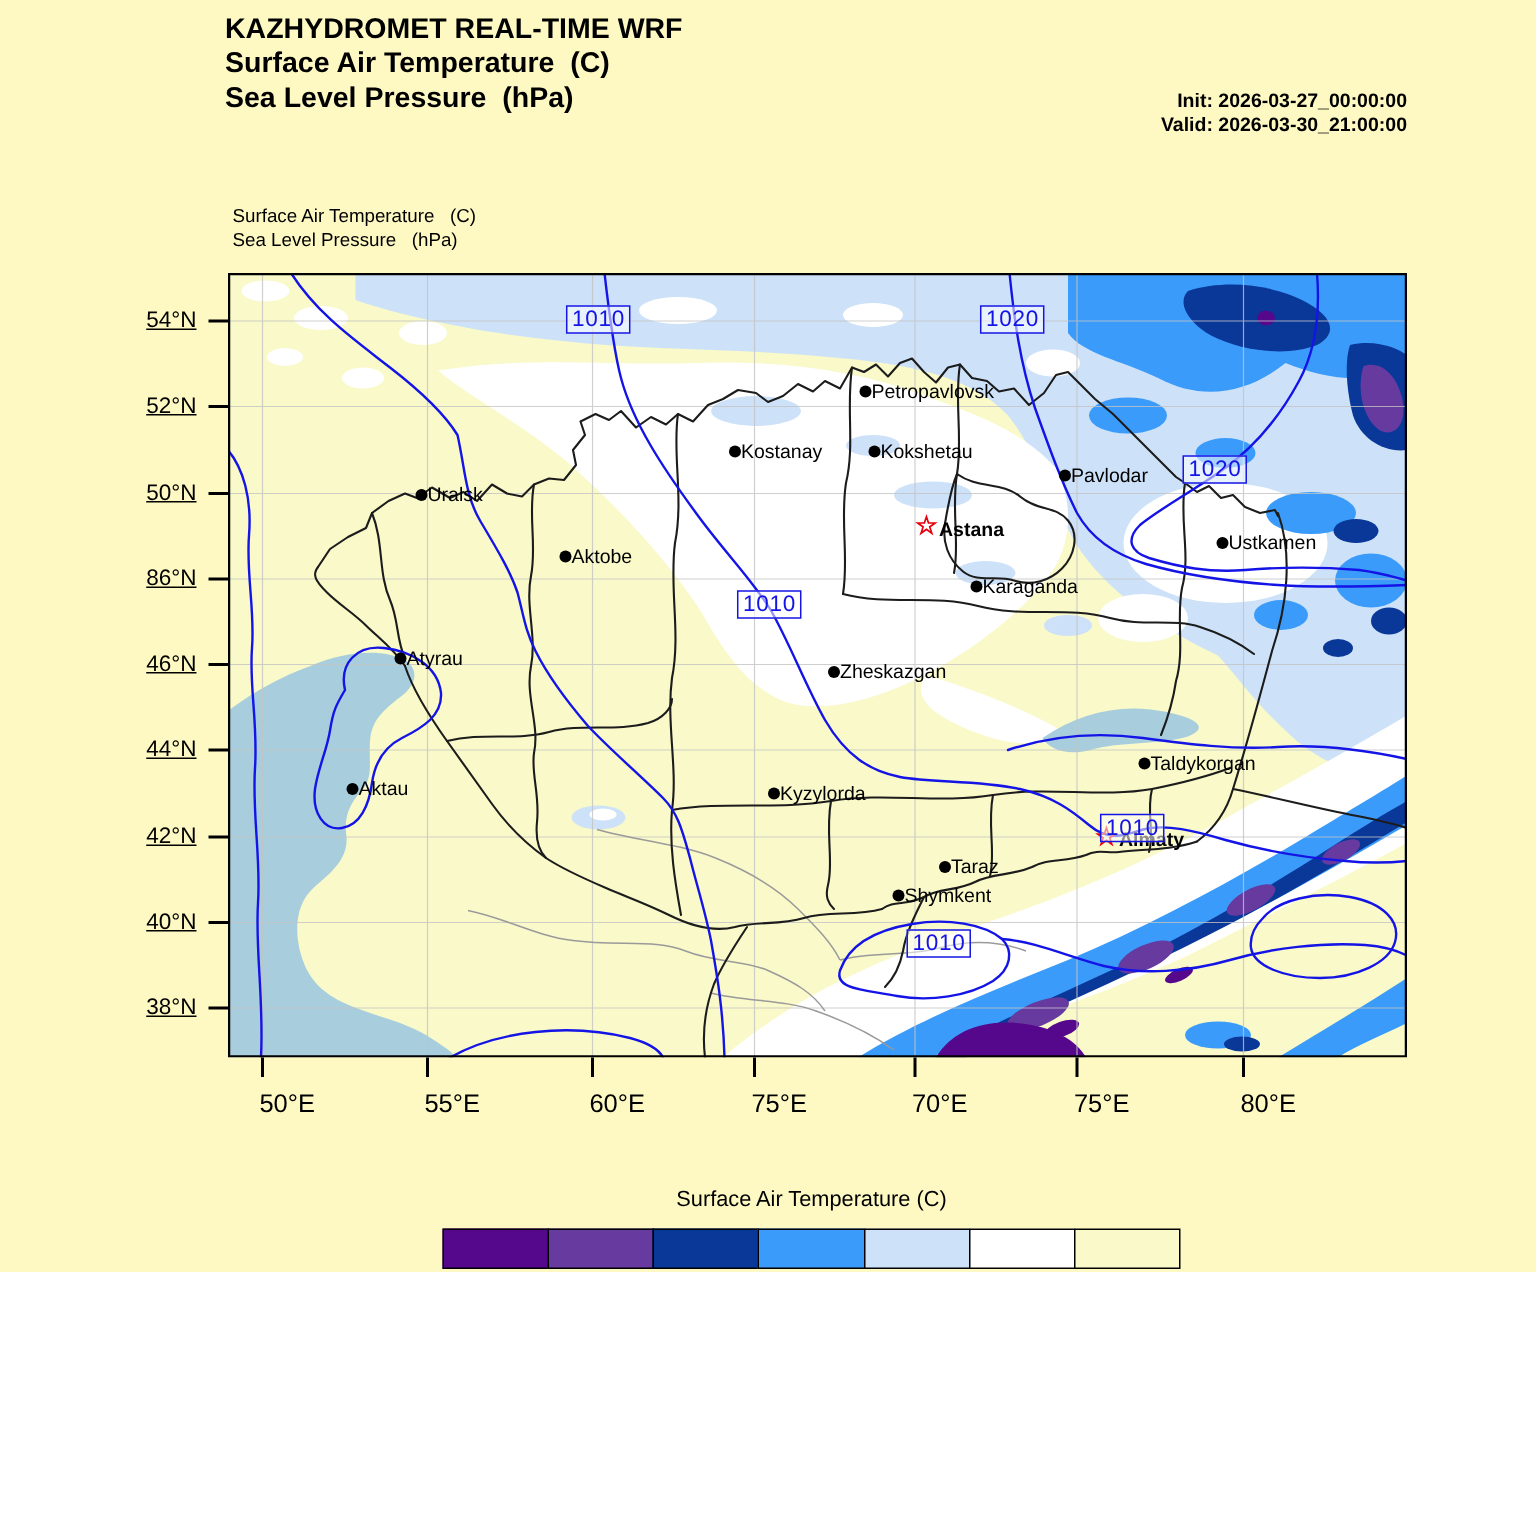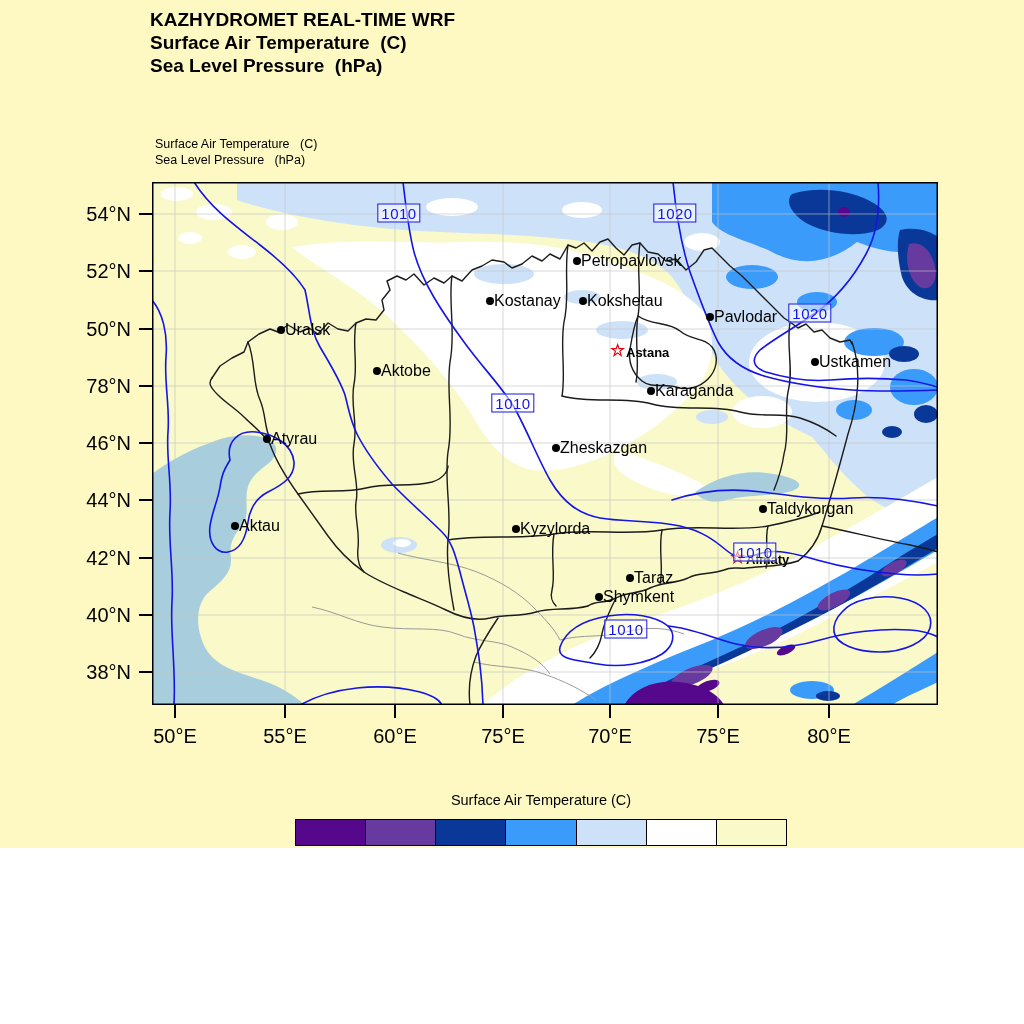--- a/index.html
+++ b/index.html
@@ -10,46 +10,48 @@
   
   .title-line{left:150px;font-weight:bold;font-size:19px;line-height:23px;}
   .init-block{left:628px;top:59px;width:310px;text-align:right;font-size:13px;line-height:16px;font-weight:bold;}
   .cap-line{left:155px;font-size:12.5px;line-height:16px;}
   
   #map{left:152px;top:182px;width:786px;height:523px;overflow:hidden;}
   #map svg{position:absolute;left:0;top:0;}
   .city{position:absolute;}
   .city-dot{position:absolute;width:8px;height:8px;border-radius:50%;background:#000;left:-4px;top:-4px;}
   .city-star{position:absolute;left:-9px;top:-12px;color:#e8000d;font-size:17px;font-weight:bold;line-height:18px;}
-  .city-label{position:absolute;left:4px;top:-7px;font-size:16px;line-height:13px;white-space:nowrap;}
+  .city-label{position:absolute;left:4px;top:-7px;font-size:13px;line-height:13px;white-space:nowrap;}
   .city-label.big{left:7px;top:-8px;font-size:13px;font-weight:bold;}
   .plabel{position:absolute;transform:translate(-50%,-50%);border:1.2px solid #1414e6;color:#1414e6;
           background:rgba(255,255,255,0.55);font-size:15px;line-height:17px;padding:0 3px;
           letter-spacing:0.5px;white-space:nowrap;}
   
   .tick-h{background:#000;width:13px;height:1.6px;}
   .tick-v{background:#000;width:1.6px;height:13px;}
-  .lat-label{width:70px;text-align:right;font-size:20px;line-height:20px;}
-  .lon-label{width:70px;text-align:center;font-size:20px;line-height:20px;}
+  .lat-label{width:70px;text-align:right;font-size:15px;line-height:20px;text-decoration:underline;}
+  .lon-label{width:70px;text-align:right;font-size:17px;line-height:20px;}
   
   #cbar-title{left:391px;top:792px;width:300px;text-align:center;font-size:14.5px;}
   #cbar{left:295px;top:819px;width:492px;height:27px;display:flex;}
   .cbar-seg{flex:1 1 0;border:1px solid #000;margin-left:-1px;}
   .cbar-seg:first-child{margin-left:0;}
   .cbar-lab{position:absolute;top:862px;width:50px;text-align:center;font-size:13.5px;}
 </style>
 </head>
 <body>
 
 <div id="screen">
 
   <div class="abs title-line pre" style="top:8px">KAZHYDROMET REAL-TIME WRF</div>
   <div class="abs title-line pre" style="top:31px">Surface Air Temperature  (C)</div>
   <div class="abs title-line pre" style="top:54px">Sea Level Pressure  (hPa)</div>
   <div class="abs init-block">
+    <div>Init: 2026-03-27_00:00:00</div>
+    <div>Valid: 2026-03-30_21:00:00</div>
   </div>
 
   <div class="abs cap-line pre" style="top:136px">Surface Air Temperature   (C)</div>
   <div class="abs cap-line pre" style="top:152px">Sea Level Pressure   (hPa)</div>
 
   <div id="map" class="abs">
     <svg width="786" height="523" viewBox="0 0 786 523">
 
       <rect width="786" height="523" fill="#f9f9c9"></rect>
 
@@ -268,21 +270,21 @@
   </div>
 
   <div id="axes">
       <div class="abs tick-h" style="left: 139px; top: 213px;"></div>
       <div class="abs lat-label" style="left: 61px; top: 204px;">54°N</div>
       <div class="abs tick-h" style="left: 139px; top: 270px;"></div>
       <div class="abs lat-label" style="left: 61px; top: 261px; text-align: right;">52°N</div>
       <div class="abs tick-h" style="left: 139px; top: 328px;"></div>
       <div class="abs lat-label" style="left: 61px; top: 319px;">50°N</div>
       <div class="abs tick-h" style="left: 139px; top: 385px;"></div>
-      <div class="abs lat-label" style="left: 61px; top: 376px;">78°N</div>
+      <div class="abs lat-label" style="left: 61px; top: 376px;">86°N</div>
       <div class="abs tick-h" style="left: 139px; top: 442px;"></div>
       <div class="abs lat-label" style="left: 61px; top: 433px;">46°N</div>
       <div class="abs tick-h" style="left: 139px; top: 499px;"></div>
       <div class="abs lat-label" style="left: 61px; top: 490px;">44°N</div>
       <div class="abs tick-h" style="left: 139px; top: 557px;"></div>
       <div class="abs lat-label" style="left: 61px; top: 548px;">42°N</div>
       <div class="abs tick-h" style="left: 139px; top: 614px;"></div>
       <div class="abs lat-label" style="left: 61px; top: 605px;">40°N</div>
       <div class="abs tick-h" style="left: 139px; top: 671px;"></div>
       <div class="abs lat-label" style="left: 61px; top: 662px;">38°N</div>

